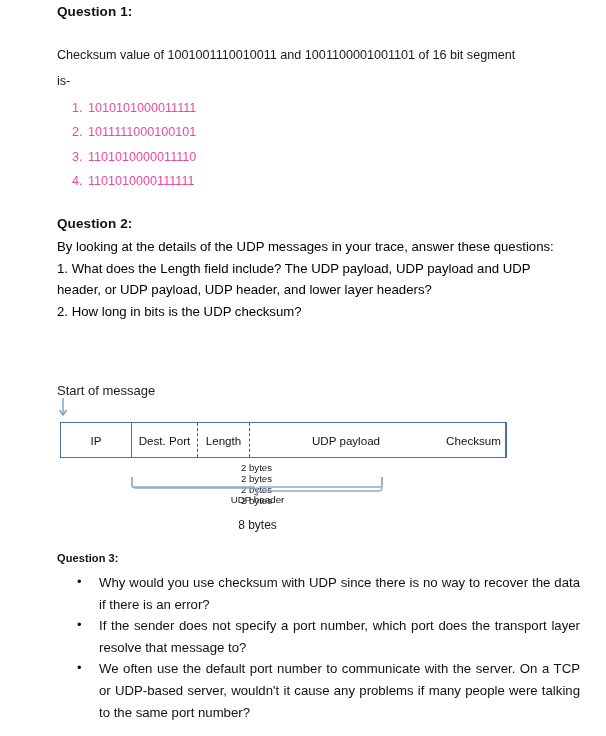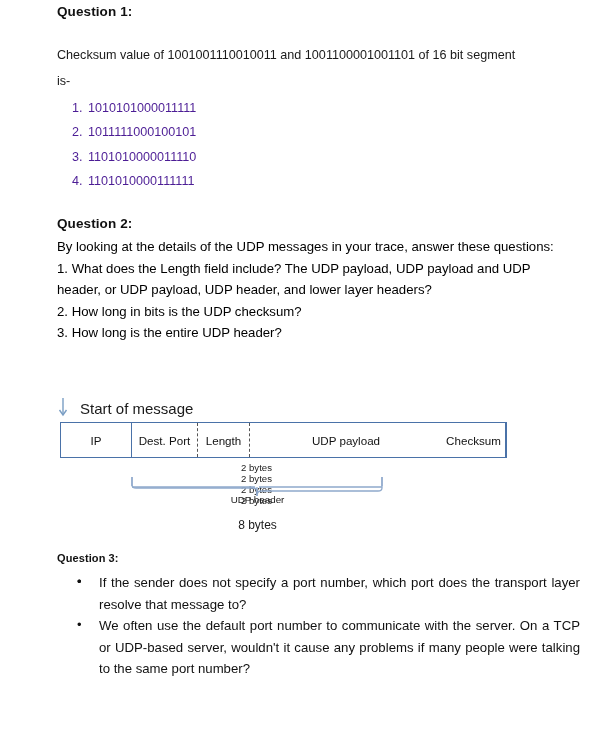--- a/index.html
+++ b/index.html
@@ -39,21 +39,21 @@
     line-height: 26px;
     color: #1a1a1a;
   }
   .q1-list {
     position: absolute;
     left: 72px;
     top: 96px;
     width: 300px;
     font-size: 12.6px;
     line-height: 24.4px;
-    color: #4c1d95;
+    color: #ec4899;
   }
   .q1-list .li {
     display: block;
     white-space: pre;
   }
   .q1-list .num {
     display: inline-block;
     width: 16px;
   }
 
@@ -82,25 +82,24 @@
     position: absolute;
     left: 0;
     top: 380px;
     width: 606px;
     height: 160px;
     font-family: "Liberation Sans", sans-serif;
   }
   .start-label {
     position: absolute;
     left: 57px;
-    top: 20px;
-    font-size: 15px;
+    top: 3px;
+    font-size: 13px;
     color: #1a1a1a;
     white-space: nowrap;
-    margin-left: 23px;
   }
   .start-arrow {
     position: absolute;
     left: 58px;
     top: 17px;
   }
 
   .udp-row {
     position: absolute;
     left: 60px;
@@ -213,21 +212,20 @@
     <span class="li"><span class="num">2.</span><span>1011111000100101</span></span>
     <span class="li"><span class="num">3.</span><span>1101010000011110</span></span>
     <span class="li"><span class="num">4.</span><span>1101010000111111</span></span>
   </div>
 
   <div class="q2-heading">Question 2:</div>
   <div class="q2-body">
     <p>By looking at the details of the UDP messages in your trace, answer these questions:</p>
     <p>1. What does the Length field include? The UDP payload, UDP payload and UDP header, or UDP payload, UDP header, and lower layer headers?</p>
     <p>2. How long in bits is the UDP checksum?</p>
-    <p>3. How long is the entire UDP header?</p>
   </div>
 
   <div class="diagram">
 
     <div class="start-label">Start of message</div>
 
     <svg class="start-arrow" width="14" height="22" viewBox="0 0 14 22">
       <line x1="5" y1="1" x2="5" y2="17" stroke="#7a9ec4" stroke-width="1.4"></line>
       <polyline points="1.5,13 5,18 8.5,13" fill="none" stroke="#7a9ec4" stroke-width="1.4"></polyline>
     </svg>
@@ -253,18 +251,18 @@
       <path d="M1,11 L124,11 M128,11 L251,11" fill="none" stroke="#8fa9cc" stroke-width="1.3"></path>
       <path d="M126,11 L126,20" fill="none" stroke="#8fa9cc" stroke-width="1.3"></path>
     </svg>
 
     <div class="udp-header-label">UDP header</div>
     <div class="eight-bytes-label">8 bytes</div>
   </div>
 
   <div class="q3-heading">Question 3:</div>
   <ul class="q3-list">
-    <li><span class="bullet">•</span></li>
+    <li><span class="bullet">•</span><span>Why would you use checksum with UDP since there is no way to recover the data if there is an error?</span></li>
     <li><span class="bullet">•</span><span>If the sender does not specify a port number, which port does the transport layer resolve that message to?</span></li>
     <li><span class="bullet">•</span><span>We often use the default port number to communicate with the server. On a TCP or UDP-based server, wouldn't it cause any problems if many people were talking to the same port number?</span></li>
   </ul>
 
 </div>
 
 </body></html>

